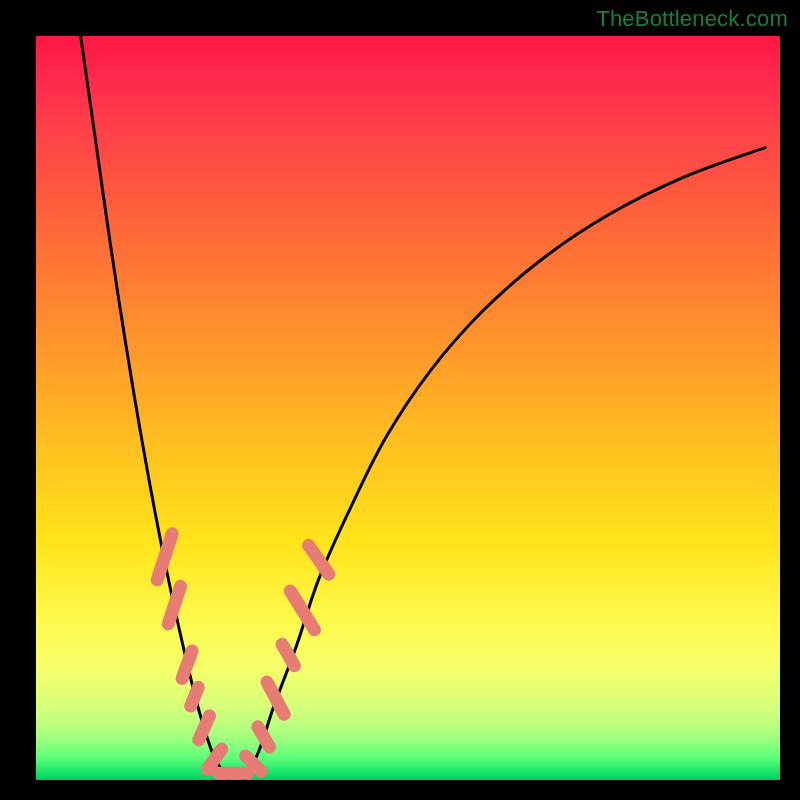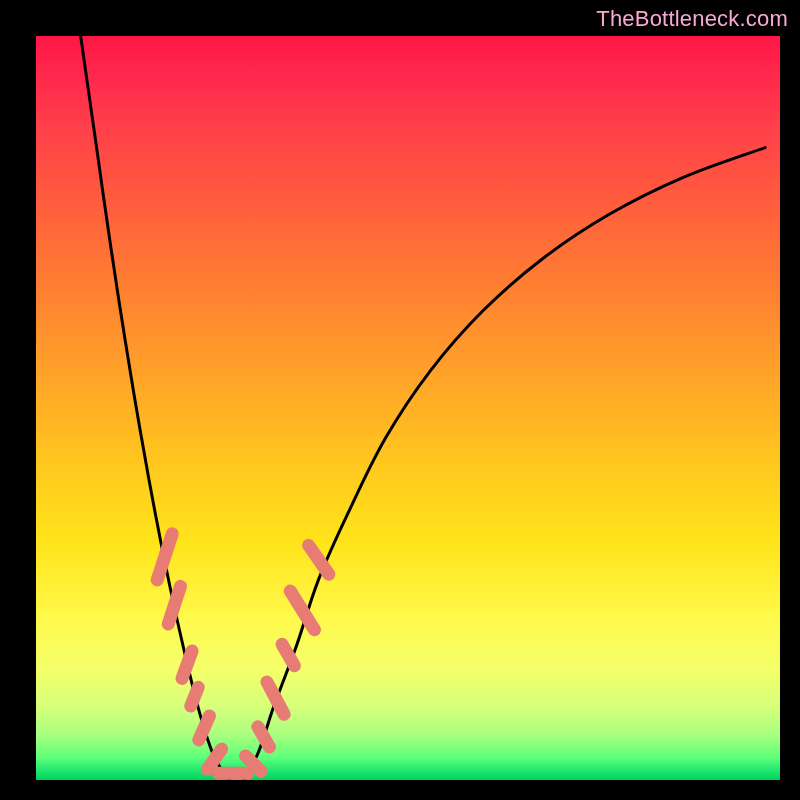--- a/index.html
+++ b/index.html
@@ -45,21 +45,21 @@
       #a8ff7f 94%,
       #5dff7a 97%,
       #17e36b 99%,
       #00d05c 100%
     );
   }
   .watermark {
     position: absolute;
     top: 6px;
     right: 12px;
-    color: #f9a8d4;
+    color: #15803d;
     font-size: 22px;
     font-weight: 500;
     letter-spacing: 0.2px;
     user-select: none;
   }
   svg.curves {
     position: absolute;
     left: 0; top: 0;
     width: 744px;
     height: 744px;

